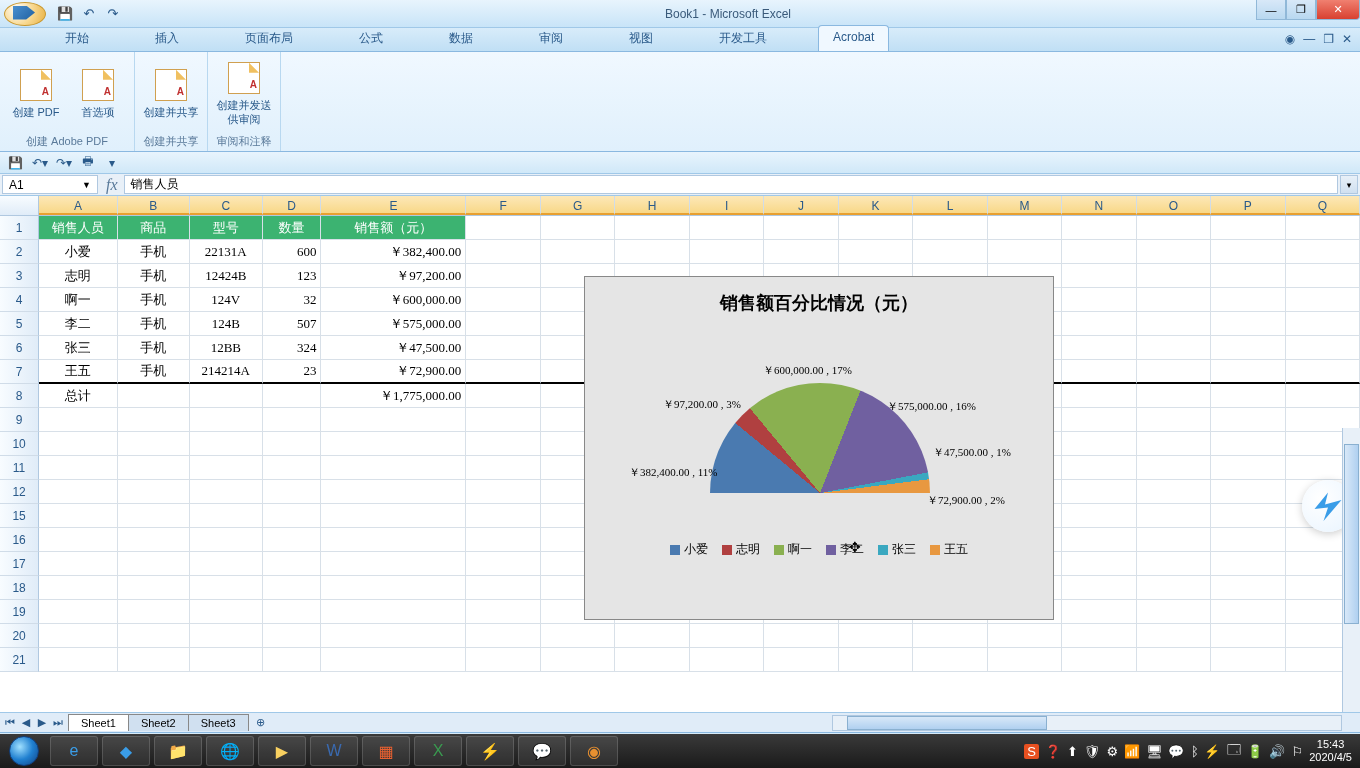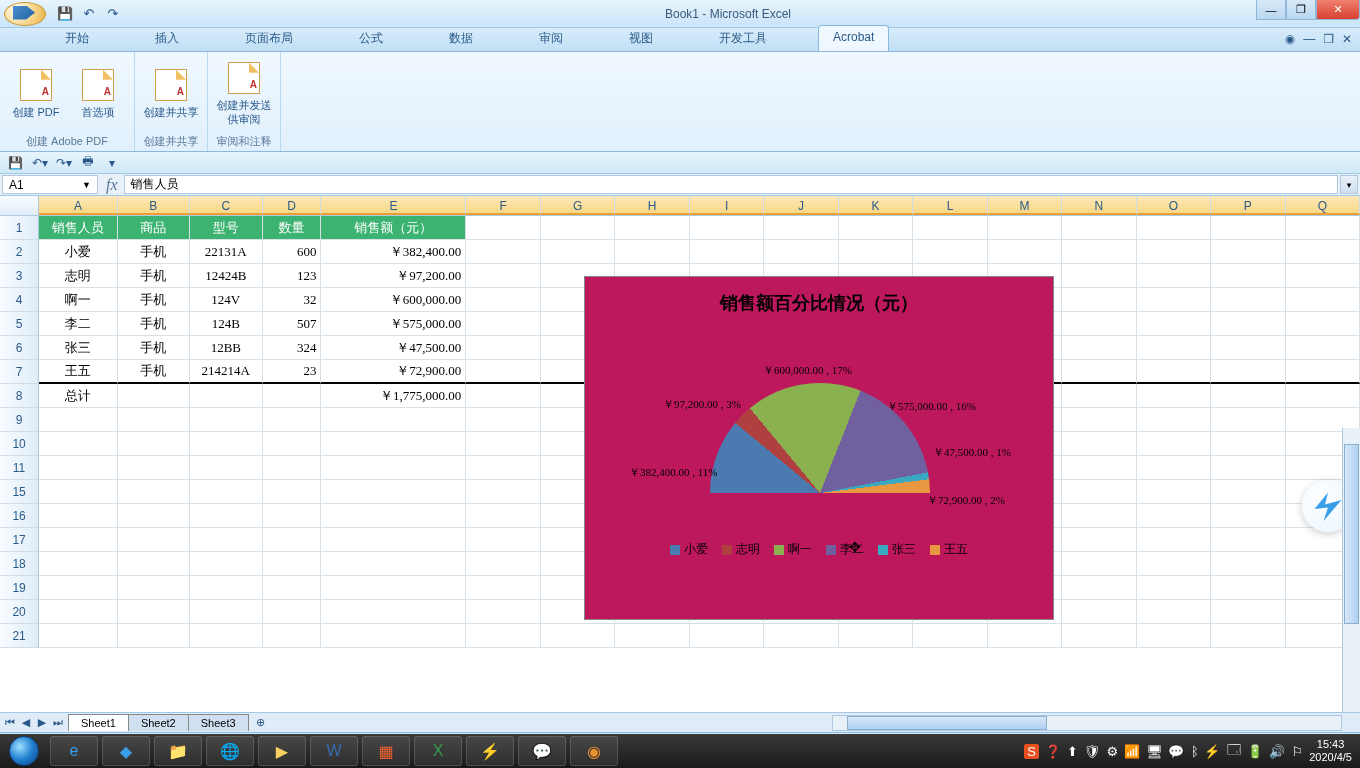--- a/index.html
+++ b/index.html
@@ -53,21 +53,21 @@
 .row { display: flex; height: 24px; }
 .rowhead { width: 40px; background: linear-gradient(90deg, #f8fcff, #e0ecf8); border-right: 1px solid #b0c8e0; border-bottom: 1px solid #d0dce8; text-align: center; font-size: 12px; color: #2a5a8a; line-height: 24px; }
 .cell { border-right: 1px solid #d8e0e8; border-bottom: 1px solid #d8e0e8; font-size: 13px; padding: 0 4px; display: flex; align-items: center; overflow: hidden; white-space: nowrap; }
 .cell.hdr { background: #3cb371; color: #fff; font-family: "SimSun"; justify-content: center; }
 .cell.num { justify-content: flex-end; font-family: "SimSun"; }
 .cell.txt { font-family: "SimSun"; }
 .row7-border .cell { border-bottom: 2px solid #000; }
 .cell.ctr { justify-content: center; }
 
 
-.chart { position: absolute; left: 584px; top: 80px; width: 470px; height: 344px; background: #be185d; border: 1px solid #888; }
+.chart { position: absolute; left: 584px; top: 80px; width: 470px; height: 344px; background: #e5e5e5; border: 1px solid #888; }
 .chart-title { text-align: center; font-size: 18px; font-family: "SimSun"; font-weight: bold; margin-top: 14px; }
 .chart-body { position: relative; height: 220px; }
 .pie-wrap { position: absolute; left: 125px; top: 68px; width: 220px; height: 110px; overflow: hidden; }
 .pie { width: 220px; height: 220px; border-radius: 50%; background: conic-gradient(
   from 270deg,
   #4a7ab0 0deg 39.6deg,
   #b04040 39.6deg 50.4deg,
   #8ab050 50.4deg 111.6deg,
   #7060a0 111.6deg 169.2deg,
   #3aa8c0 169.2deg 172.8deg,
@@ -427,20 +427,40 @@
         <div class="cell col-std"></div>
         <div class="cell col-std"></div>
         <div class="cell col-std"></div>
         <div class="cell col-std"></div>
         <div class="cell col-std"></div>
         <div class="cell col-std"></div>
         <div class="cell col-std"></div>
       </div>
       <div class="row">
         <div class="rowhead">11</div>
+        <div class="cell col-A"></div>
+        <div class="cell col-B"></div>
+        <div class="cell col-C"></div>
+        <div class="cell col-D"></div>
+        <div class="cell col-E"></div>
+        <div class="cell col-std"></div>
+        <div class="cell col-std"></div>
+        <div class="cell col-std"></div>
+        <div class="cell col-std"></div>
+        <div class="cell col-std"></div>
+        <div class="cell col-std"></div>
+        <div class="cell col-std"></div>
+        <div class="cell col-std"></div>
+        <div class="cell col-std"></div>
+        <div class="cell col-std"></div>
+        <div class="cell col-std"></div>
+        <div class="cell col-std"></div>
+      </div>
+      <div class="row">
+        <div class="rowhead">12</div>
         <div class="cell col-A"></div>
         <div class="cell col-B"></div>
         <div class="cell col-C"></div>
         <div class="cell col-D"></div>
         <div class="cell col-E"></div>
         <div class="cell col-std"></div>
         <div class="cell col-std"></div>
         <div class="cell col-std"></div>
         <div class="cell col-std"></div>
         <div class="cell col-std"></div>

